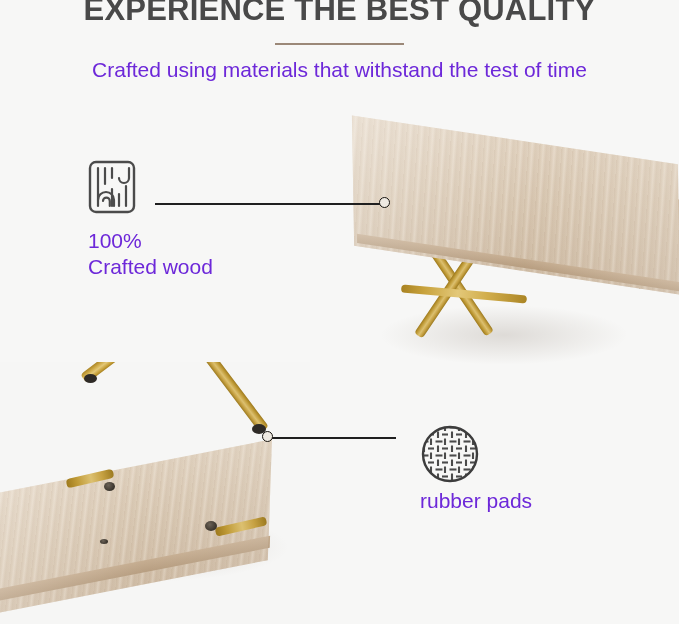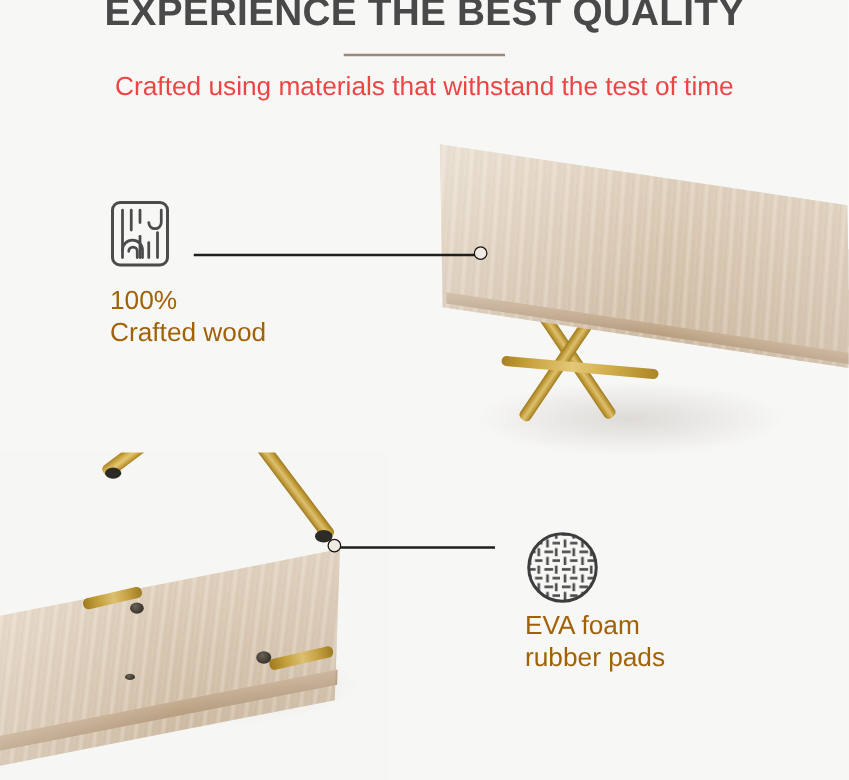--- a/index.html
+++ b/index.html
@@ -40,21 +40,21 @@
     background: #9b8878;
   }
   .subhead {
     position: absolute;
     top: 58px;
     left: 0;
     width: 679px;
     text-align: center;
     font-size: 21px;
     font-weight: normal;
-    color: #ef4444;
+    color: #6d28d9;
     white-space: nowrap;
   }
 
   
   .photo {
     position: absolute;
     overflow: hidden;
   }
   #photo-top {
     left: 339px;
@@ -134,21 +134,21 @@
     border-radius: 50%;
     background: #efeae2;
     box-sizing: border-box;
   }
 
   
   .feature-label {
     position: absolute;
     font-size: 21px;
     line-height: 26px;
-    color: #a16207;
+    color: #6d28d9;
     white-space: nowrap;
   }
   #label-wood { left: 88px; top: 228px; }
   #label-eva  { left: 420px; top: 488px; }
 
   .icon-box { position: absolute; }
   #icon-wood { left: 88px; top: 160px; width: 48px; height: 54px; }
   #icon-eva  { left: 420px; top: 424px; width: 60px; height: 60px; }
 </style>
 </head>
@@ -257,20 +257,19 @@
         </g>
       </pattern>
     </defs>
     <g clip-path="url(#mesh-clip)">
       <rect x="0" y="0" width="60" height="60" fill="url(#weave)"></rect>
     </g>
     <circle cx="30" cy="30" r="27" fill="none" stroke="#3d3d3d" stroke-width="2.4"></circle>
   </svg>
 
   <div class="feature-label" id="label-eva">
-    <div>EVA foam</div>
     <div>rubber pads</div>
   </div>
 
   <div class="leader" style="left:272px; top:437px; width:124px;"></div>
   <div class="marker" style="left:262px; top:431px;"></div>
 
 </div>
 
 </body></html>

